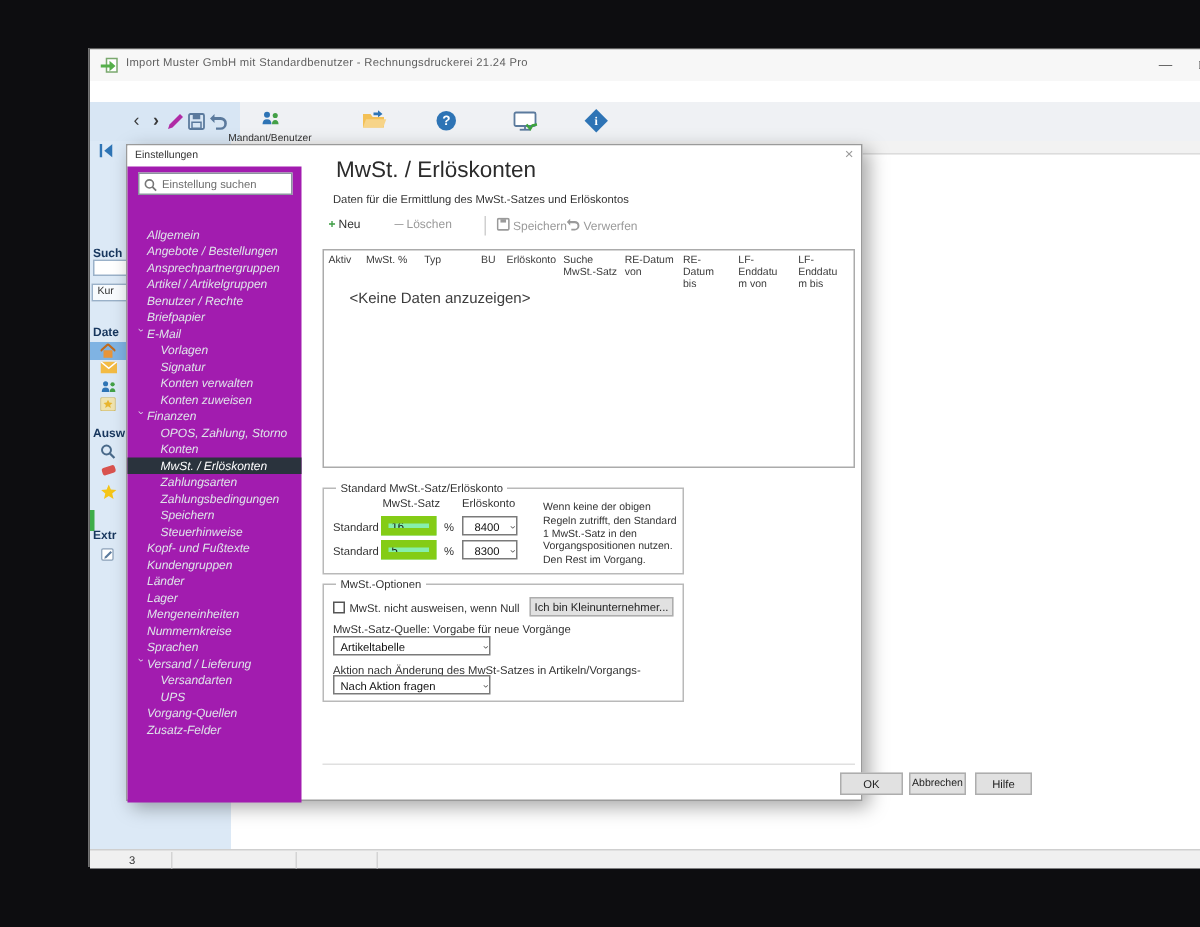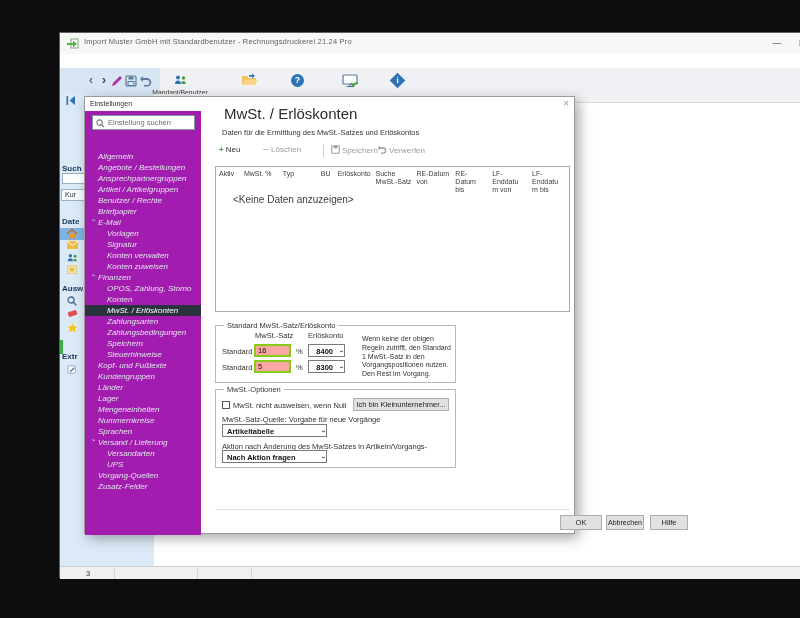--- a/index.html
+++ b/index.html
@@ -72,22 +72,22 @@
   .grid { position:absolute; left:14px; top:69px; width:355px; height:146px; border:1px solid #ababab; }
   .grid-head { display:flex; }
   .gh-cell { font-size:7px; color:#3c3c3c; padding:3px 2px 0 3px; white-space:pre-line; line-height:8px; overflow:hidden; }
   .grid-empty { position:absolute; left:17px; top:27px; font-size:10px; color:#3c3c3c; }
 
   .groupbox { position:absolute; left:14px; width:241px; border:1px solid #b9b9b9; }
   .gb1 { top:228px; height:58px; }
   .gb2 { top:292px; height:79px; }
   .legend { position:absolute; top:-5px; left:8px; background:#fff; padding:0 3px; font-size:7.5px; color:#333; }
   .flabel { position:absolute; font-size:7.5px; color:#333; }
-  .fin { position:absolute; height:13px; background:#fca5a5; border:2px solid #84cc16; font-size:7.5px; color:#111; padding:0 2px; outline:none; }
-  .fsel { position:absolute; height:13px; background:#fff; border:1px solid #7a7a7a; font-size:7.5px; color:#111; line-height:11px;font-weight:bold; }
+  .fin { position:absolute; height:13px; background:#86efac; border:5px solid #84cc16; font-size:7.5px; color:#111; padding:0 2px; outline:none; }
+  .fsel { position:absolute; height:13px; background:#fff; border:1px solid #7a7a7a; font-size:7.5px; color:#111; line-height:11px; }
   .fsel .val { position:absolute; left:0; top:1px; width:100%; padding:0 11px 0 4px; }
   .fsel .num { text-align:right; }
   .fsel .ar { position:absolute; right:2px; top:1px; font-size:7px; color:#444; display:inline-block; transform:rotate(90deg); }
   .infotext { position:absolute; left:146px; top:9px; width:93px; font-size:7px; line-height:8.8px; color:#333; }
   .cb { position:absolute; left:6px; top:11px; width:8px; height:8px; background:#fff; border:1px solid #555; }
   .btn { position:absolute; background:#e1e1e1; border:1px solid #adadad; font-size:7.5px; color:#222; text-align:center; }
   .btn-klein { left:137px; top:8px; width:96px; height:13px; line-height:12px; }
   .dlg-footline { position:absolute; left:14px; top:412px; width:355px; height:1px; background:#e0e0e0; }
   .btn-ok { left:359px; top:418px; width:42px; height:15px; line-height:14px; }
   .btn-cancel { left:405px; top:418px; width:38px; height:15px; line-height:14px; font-size:7px; }

